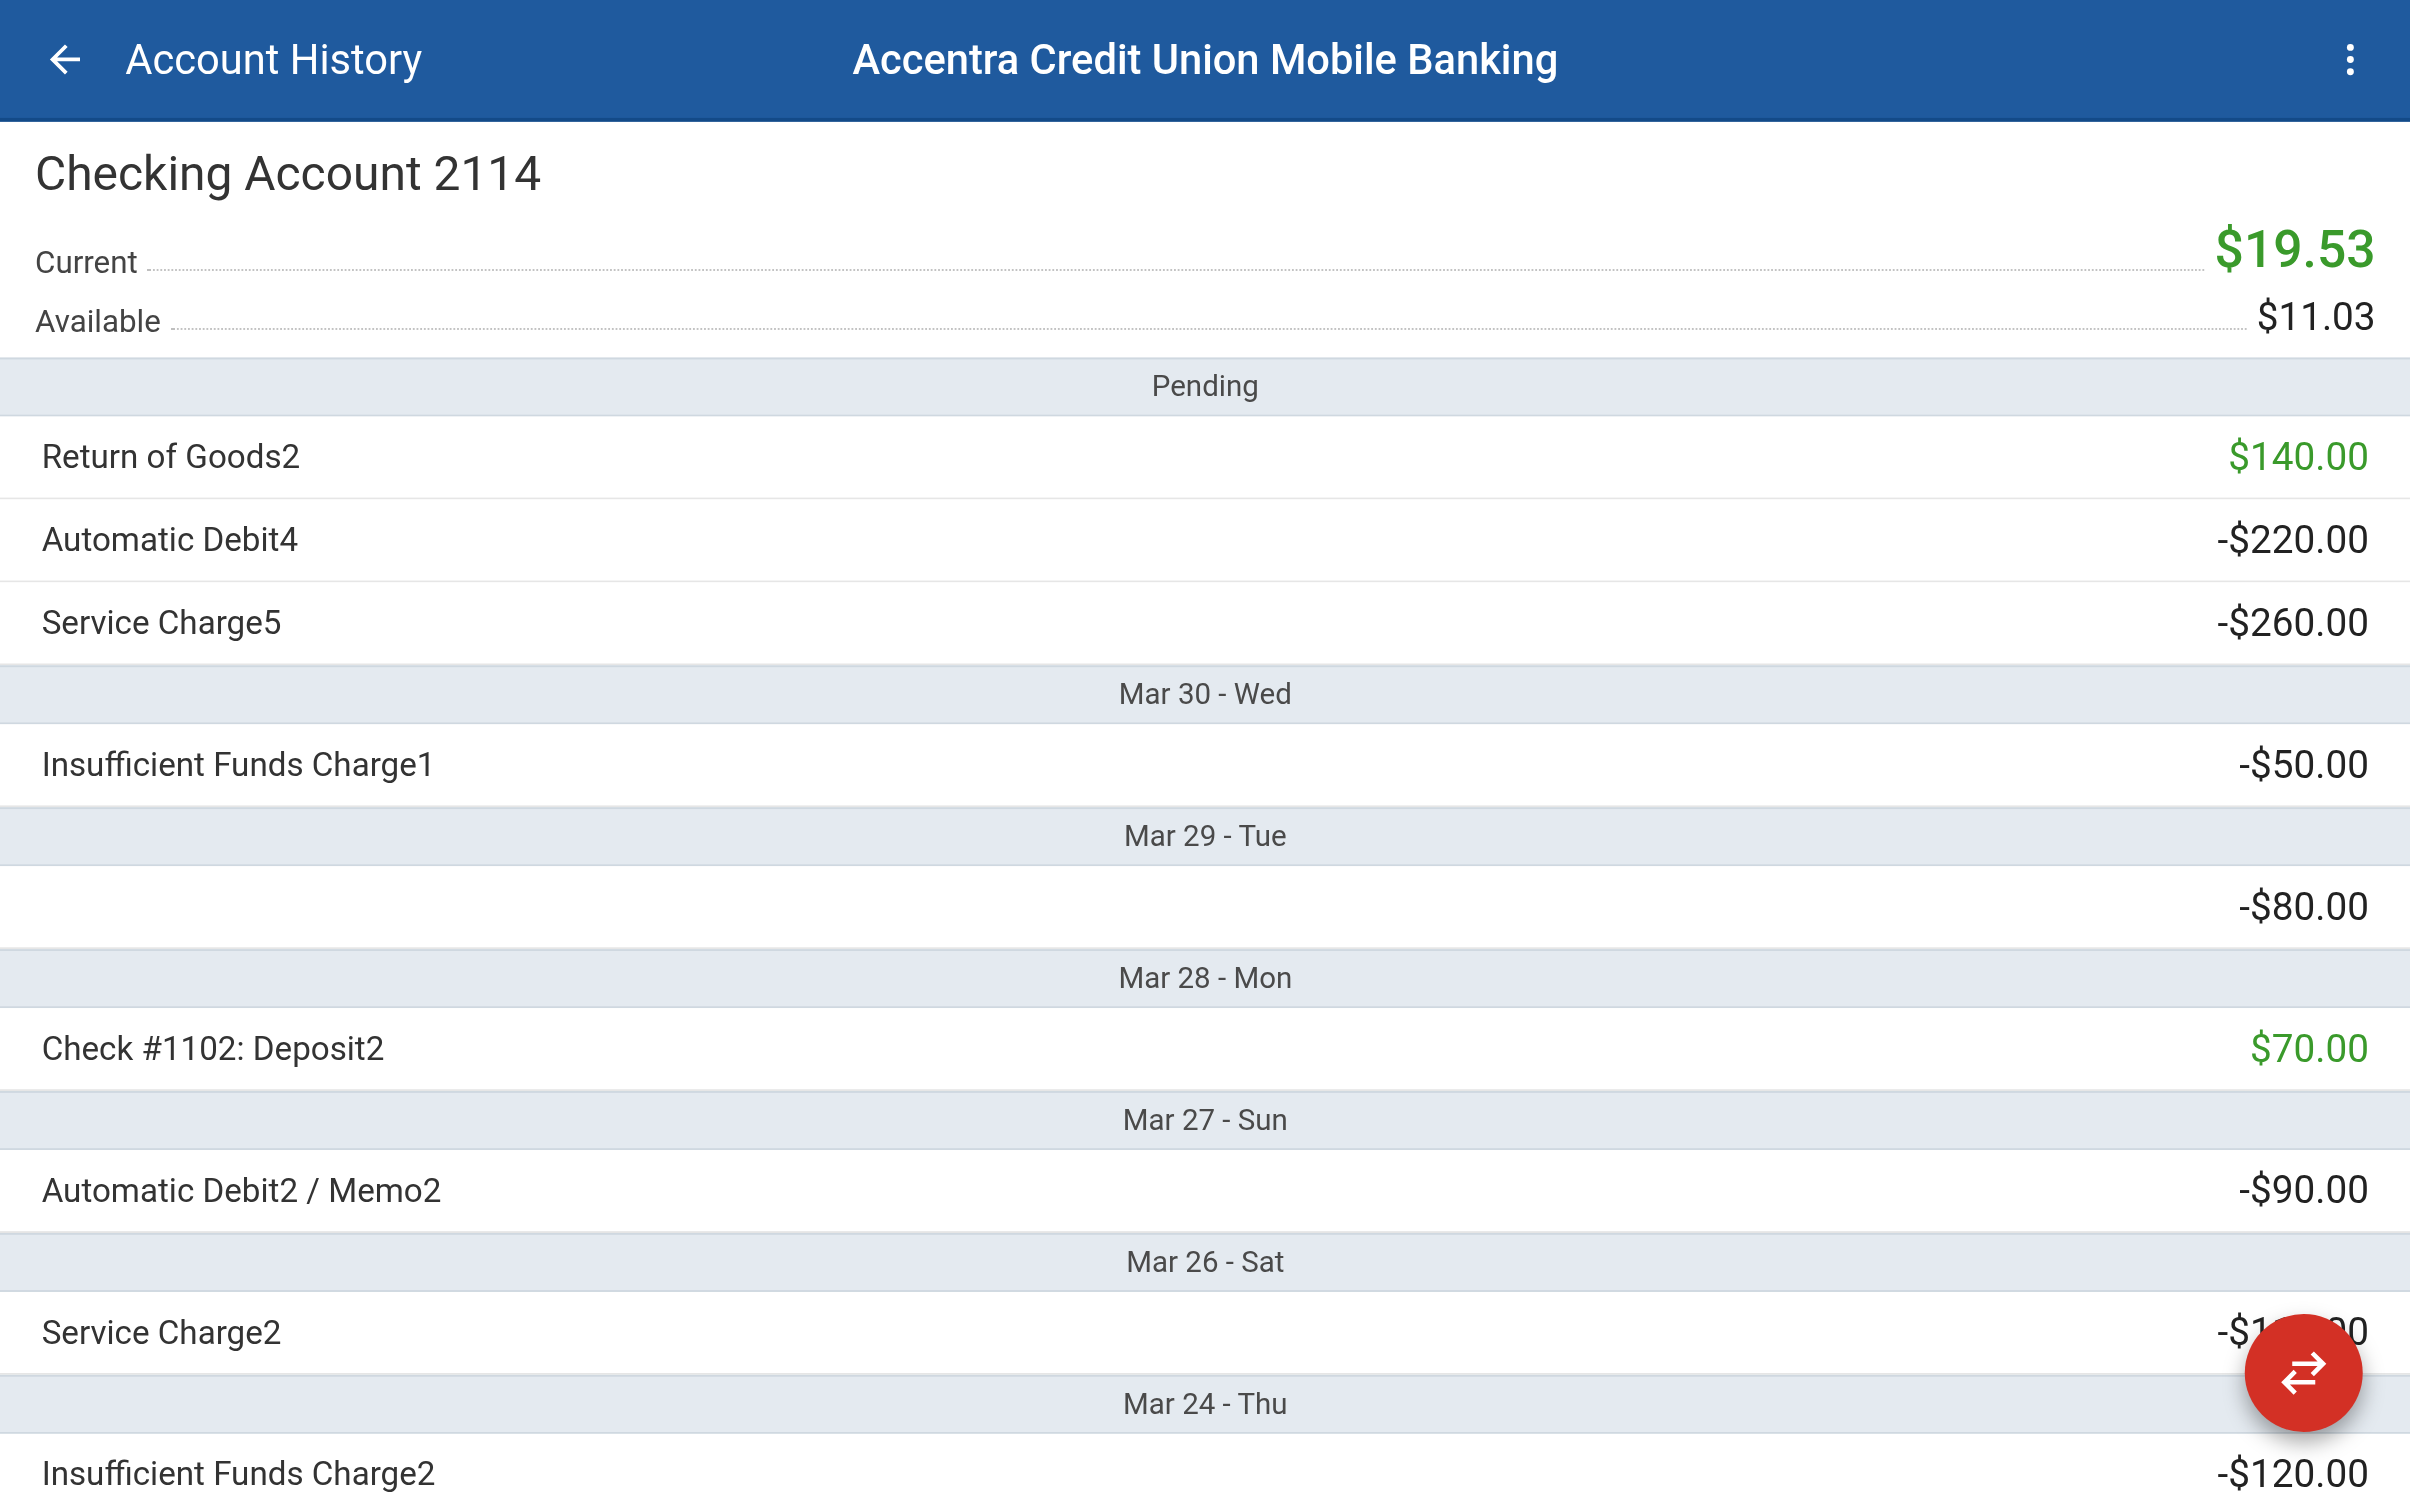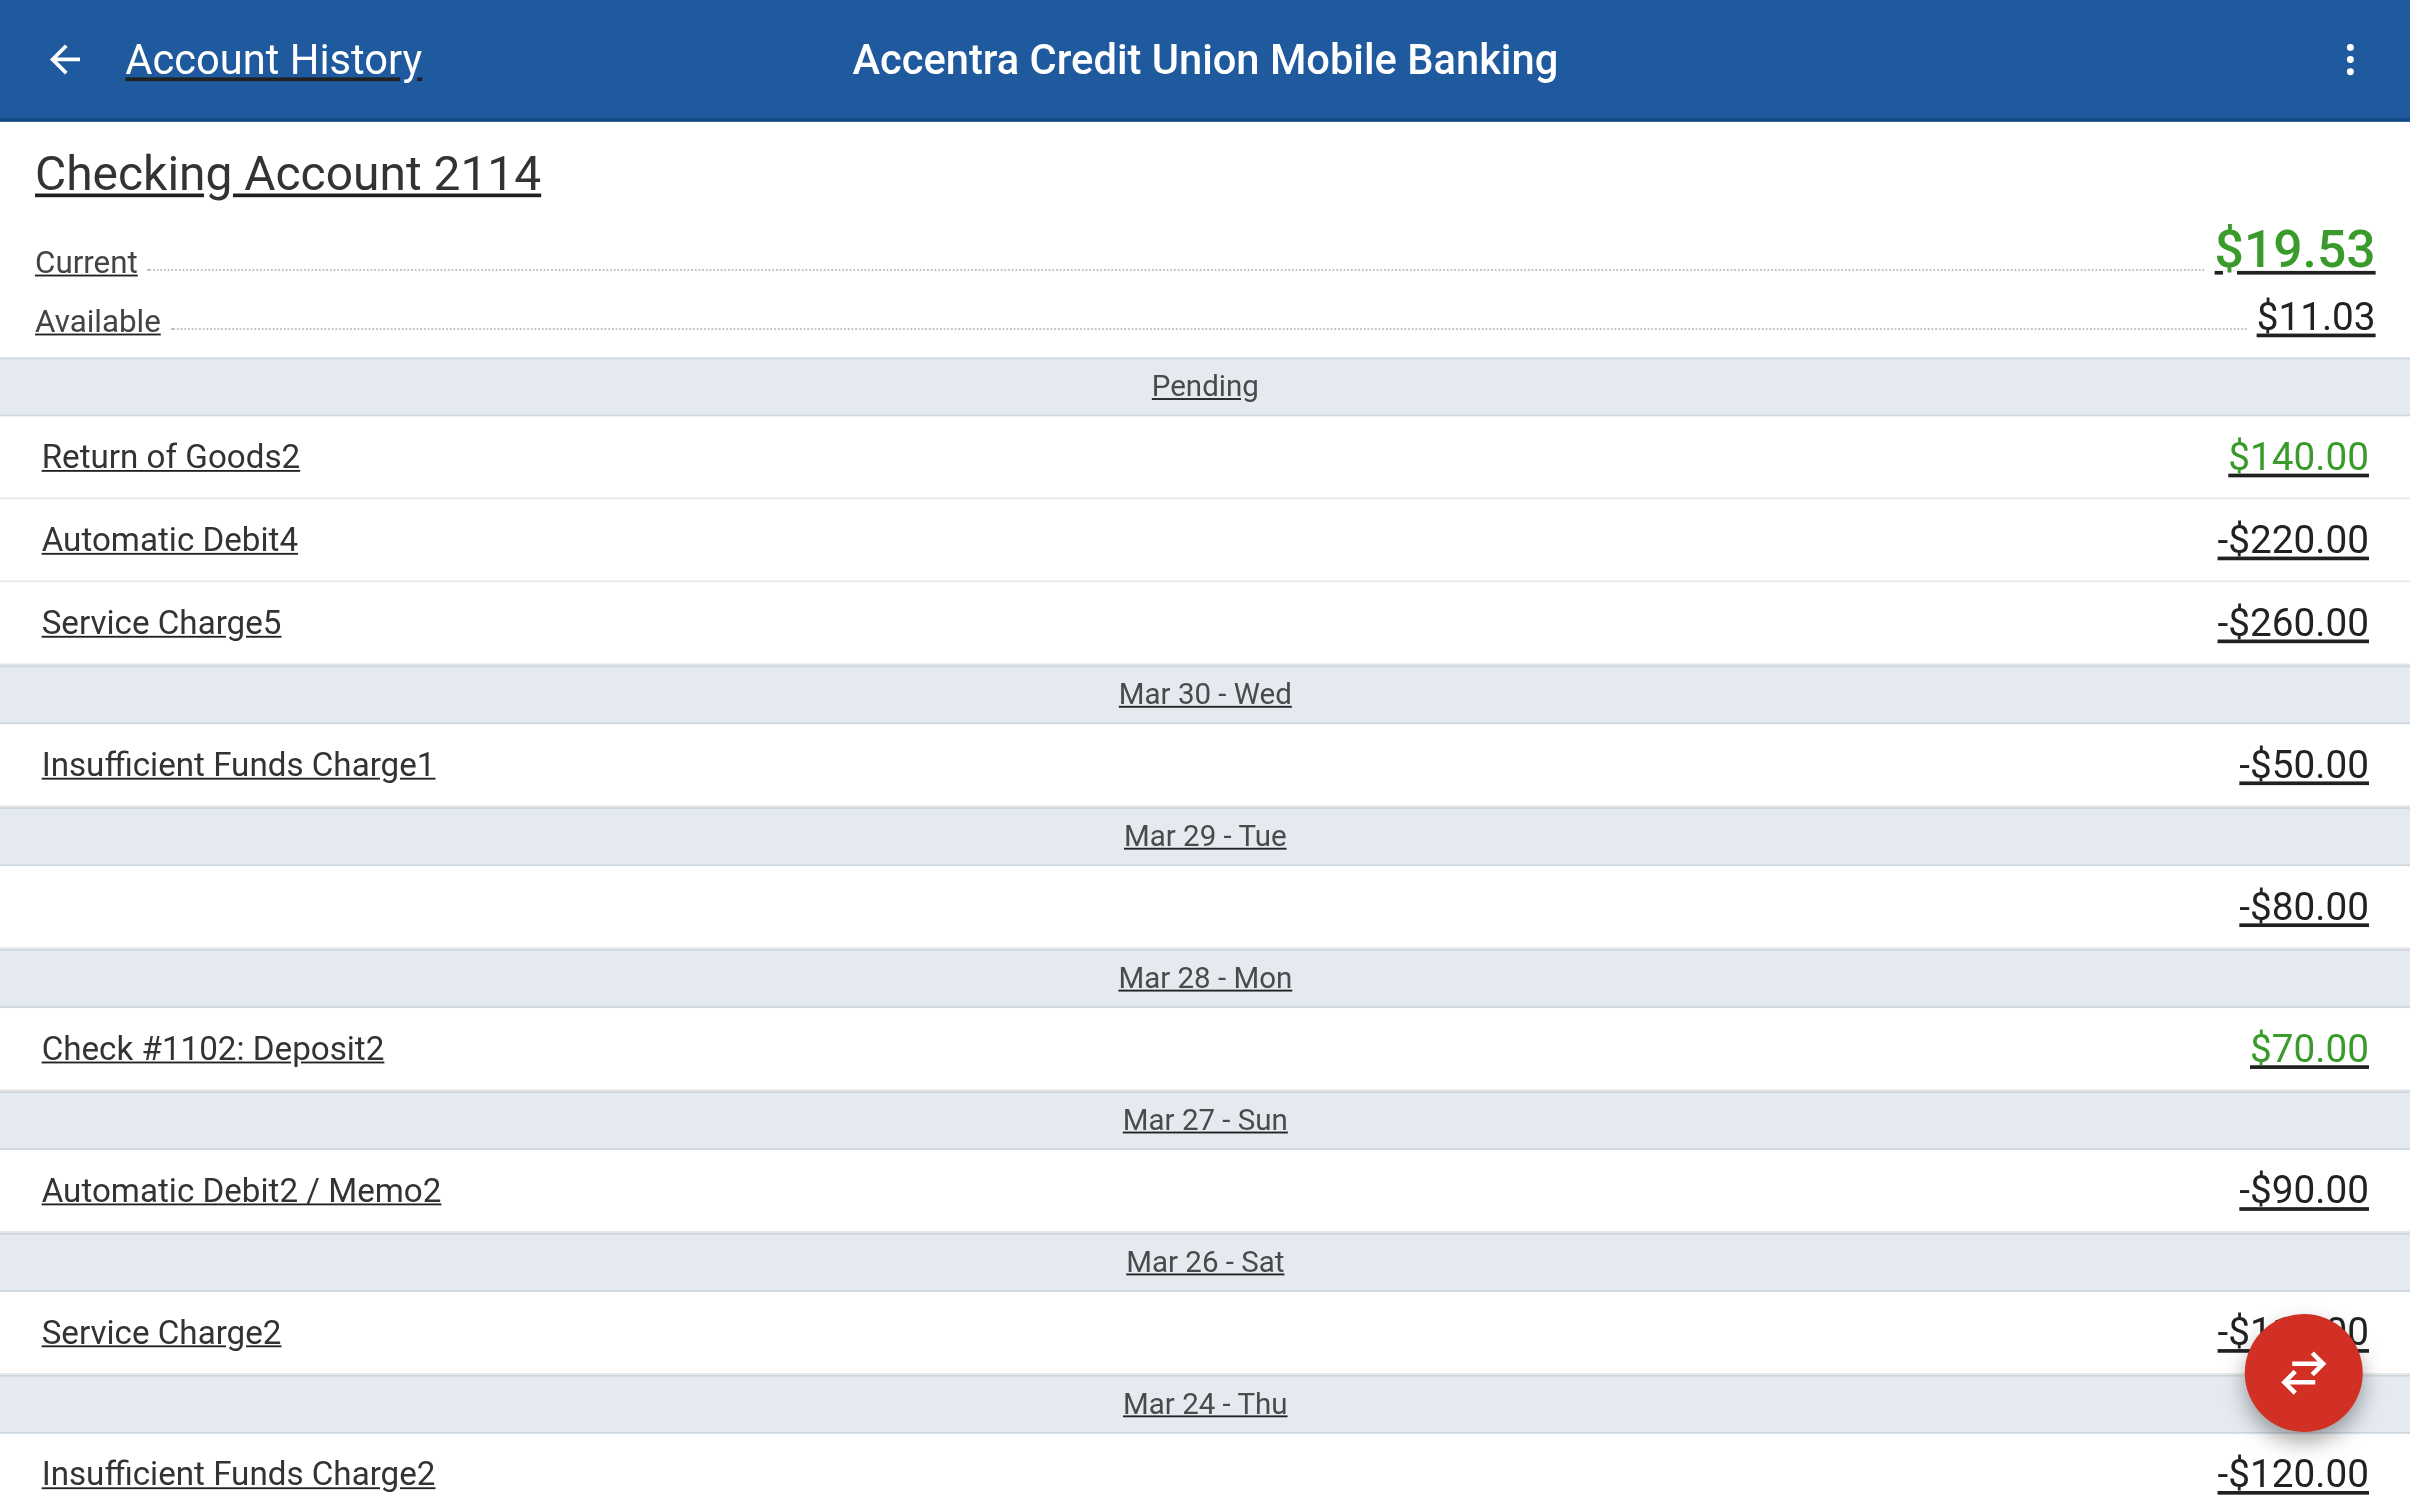--- a/index.html
+++ b/index.html
@@ -1,17 +1,17 @@
 <!DOCTYPE html>
 <html style="font-size:15px"><head>
 <meta charset="utf-8">
 <style>
   * { box-sizing: border-box; margin: 0; padding: 0; }
   html, body { width: 2411px; height: 1507px; font-family: -apple-system, BlinkMacSystemFont, "Segoe UI", Roboto, Helvetica, Arial, sans-serif; background: #ffffff; color: #212121; overflow: hidden; }
-  .scale-wrap { width: 2411px; height: 1507px; transform-origin: top left; text-decoration: underline; }
+  .scale-wrap { width: 2411px; height: 1507px; transform-origin: top left; }
   .app { width: 1308px; height: 817px; transform: scale(1.843); transform-origin: top left; }
 
   .appbar { height: 66px; background: #1f5a9e; color: #ffffff; display: flex; align-items: center; padding: 0 19px; position: relative; border-bottom: 2.8px solid #134a88; }
   .appbar .back { width: 32px; height: 32px; display: flex; align-items: center; justify-content: center; cursor: pointer; margin-right: 17px; }
   .appbar .back svg { fill: #ffffff; }
   .appbar-title-left { font-size: 22.6px; font-weight: 400; color: #ffffff; }
   .appbar-title-center { position: absolute; left: 0; right: 0; text-align: center; font-size: 22.6px; font-weight: 500; pointer-events: none; }
   .appbar .menu { position: absolute; right: 17px; top: 0; bottom: 0; width: 32px; display: flex; align-items: center; justify-content: center; cursor: pointer; }
   .appbar .menu svg { fill: #ffffff; }
 

